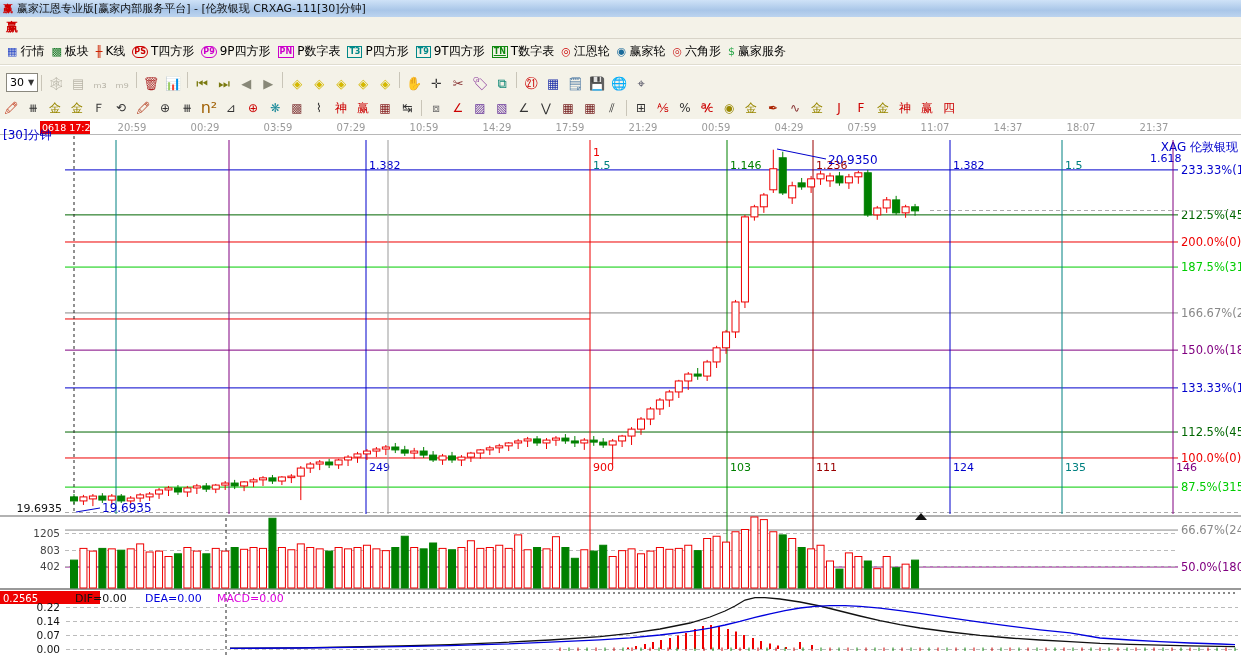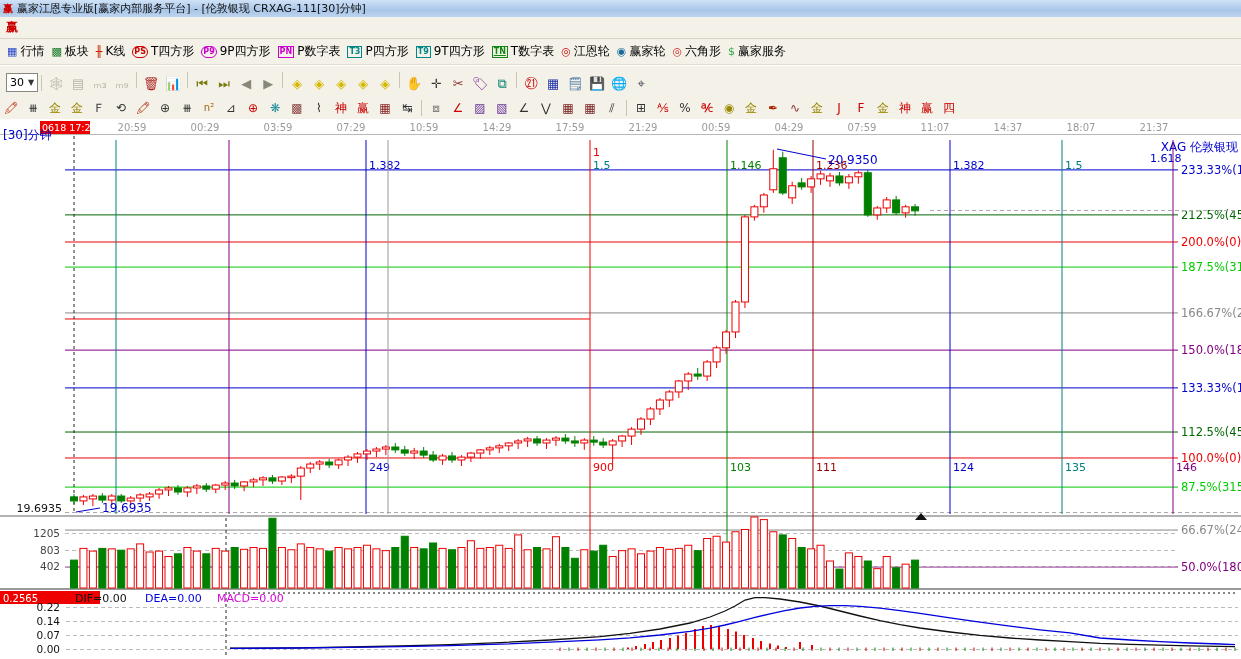--- a/index.html
+++ b/index.html
@@ -108,21 +108,21 @@
 <div id="toolbar3" class="tbar">
       <span class="ib" style="color: rgb(187, 34, 0); font-size: 12px;">🖍</span>
       <span class="ib" style="color: rgb(51, 51, 51); font-size: 12px;">⧻</span>
       <span class="ib" style="color: rgb(153, 136, 0); font-size: 12px;">金</span>
       <span class="ib" style="color: rgb(153, 136, 0); font-size: 12px;">金</span>
       <span class="ib" style="color: rgb(51, 51, 51); font-size: 12px;">Ｆ</span>
       <span class="ib" style="color: rgb(51, 51, 51); font-size: 12px;">⟲</span>
       <span class="ib" style="color: rgb(170, 34, 0); font-size: 12px;">🖍</span>
       <span class="ib" style="color: rgb(51, 51, 51); font-size: 12px;">⊕</span>
       <span class="ib" style="color: rgb(51, 51, 51); font-size: 12px;">⧻</span>
-      <span class="ib" style="color: #a16207; font-size: 10px;">n²</span>
+      <span class="ib" style="color: #a16207; font-size: 16px;">n²</span>
       <span class="ib" style="color: rgb(51, 51, 51); font-size: 12px;">⊿</span>
       <span class="ib" style="color: rgb(204, 0, 0); font-size: 12px;">⊕</span>
       <span class="ib" style="color: rgb(26, 138, 154); font-size: 12px;">❋</span>
       <span class="ib" style="color: rgb(136, 68, 68); font-size: 12px;">▩</span>
       <span class="ib" style="color: rgb(51, 51, 51); font-size: 12px;">⌇</span>
       <span class="ib" style="color: rgb(204, 0, 0); font-size: 12px;">神</span>
       <span class="ib" style="color: rgb(204, 0, 0); font-size: 12px;">赢</span>
       <span class="ib" style="color: rgb(136, 34, 34); font-size: 12px;">▦</span>
       <span class="ib" style="color: rgb(51, 51, 51); font-size: 12px;">↹</span>
       <span class="sep"></span>

